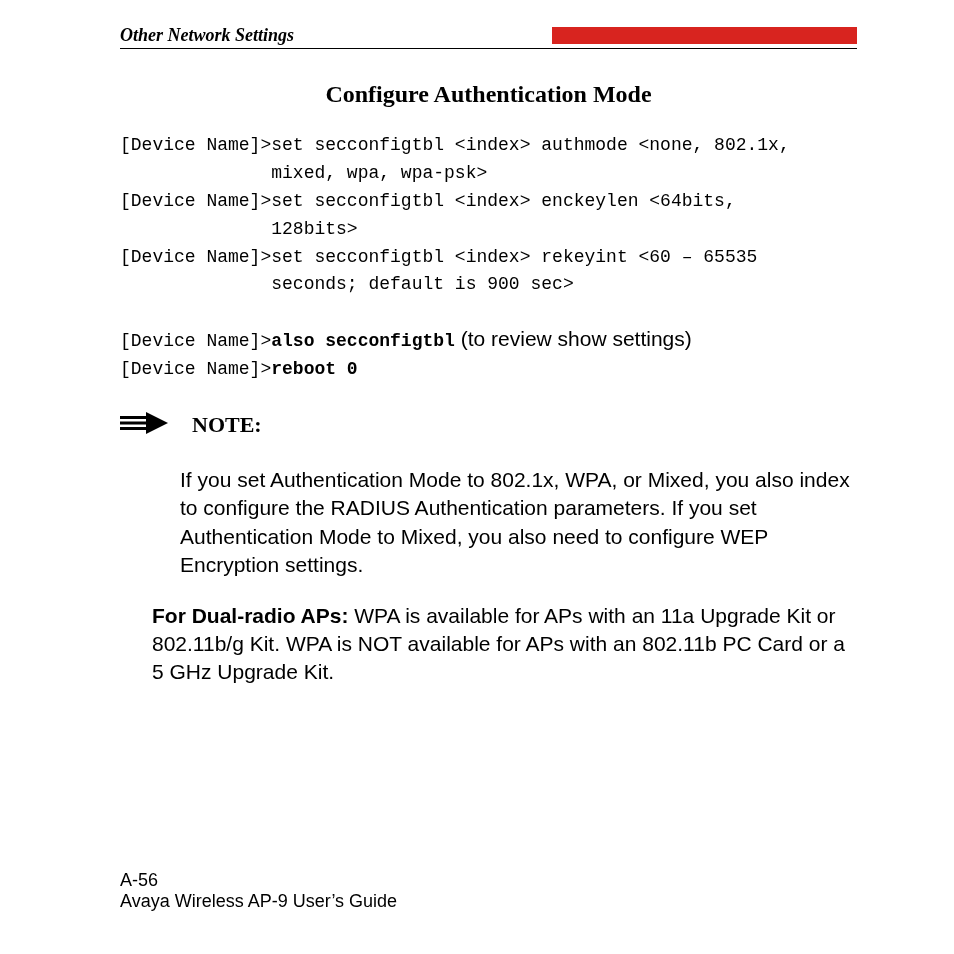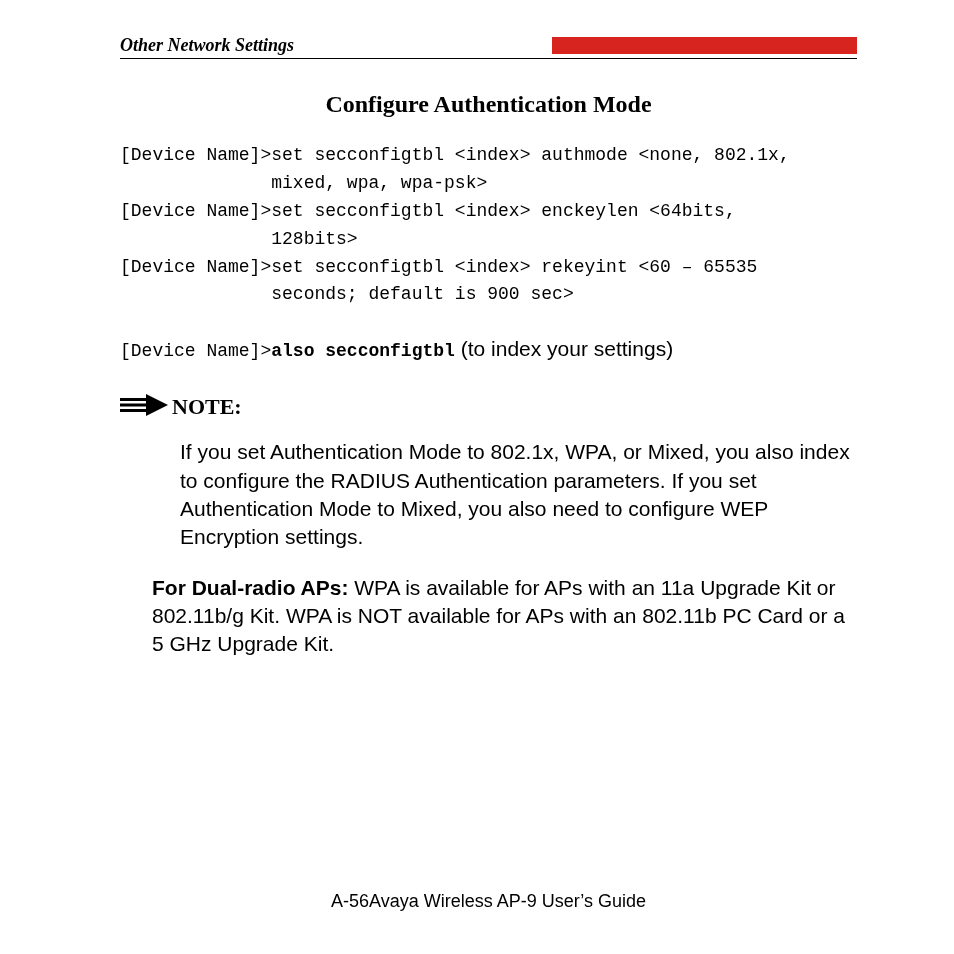--- a/index.html
+++ b/index.html
@@ -9,21 +9,21 @@
     height: 954px;
     background: #ffffff;
     font-family: Arial, Helvetica, sans-serif;
     color: #000;
   }
   .page {
     position: relative;
     width: 947px;
     height: 954px;
     box-sizing: border-box;
-    padding: 35px 90px 35px 120px;
+    padding: 25px 90px 35px 120px;
   }
   .header-row {
     display: flex;
     align-items: center;
     justify-content: space-between;
     border-bottom: 1px solid #000;
     padding-bottom: 2px;
   }
   .header-text {
     font-style: italic;
@@ -67,22 +67,22 @@
     font-family: Arial, Helvetica, sans-serif;
     font-size: 21px;
   }
   .cmd-block2 {
     margin-top: 10px;
     margin-bottom: 28px;
   }
   .note-block {
     display: flex;
     align-items: flex-start;
-    gap: 4px;
-    margin-bottom: 18px;
+    gap: 24px;
+    margin-bottom: 28px;
   }
   .note-icon svg { display: block; }
   .note-label {
     font-family: "Times New Roman", Times, serif;
     font-weight: bold;
     font-size: 22px;
   }
   .note-body {
     font-size: 21px;
     line-height: 1.35;
@@ -97,20 +97,21 @@
   }
   .note-body2 .b { font-weight: bold; }
   .footer {
     position: absolute;
     bottom: 42px;
     left: 120px;
     right: 90px;
     display: flex;
     justify-content: center;
     font-size: 18px;
+    flex-direction: column;
   }
 </style>
 </head>
 <body>
 
 <div class="page">
 
   <div class="header-row">
     <span class="header-text">Other Network Settings</span>
     <span class="header-bar"></span>
@@ -120,21 +121,22 @@
 
 
   <div class="cmd-block"><span>[Device Name]&gt;</span><span class="b">set secconfigtbl &lt;index&gt; authmode &lt;none, 802.1x,</span>
               <span class="b">mixed, wpa, wpa-psk&gt;</span>
 <span>[Device Name]&gt;</span><span class="b">set secconfigtbl &lt;index&gt; enckeylen &lt;64bits,</span>
               <span class="b">128bits&gt;</span>
 <span>[Device Name]&gt;</span><span class="b">set secconfigtbl &lt;index&gt; rekeyint &lt;60 – 65535</span>
               <span class="b">seconds; default is 900 sec&gt;</span></div>
 
   <div class="cmd-block2">
-    <div class="cmd-block2-row"><span>[Device Name]&gt;</span><span class="b">also secconfigtbl</span><span class="annot"> (to index your settings)</span></div>
+    <div class="cmd-block2-row"><span>[Device Name]&gt;</span><span class="b">also secconfigtbl</span><span class="annot"> (to review show settings)</span></div>
+    <div class="cmd-block2-row"><span>[Device Name]&gt;</span><span class="b">reboot 0</span></div>
   </div>
 
   <div class="note-block">
     <span class="note-icon">
       <svg width="48" height="22" viewBox="0 0 48 22">
         <g fill="#000">
           <rect x="0" y="4" width="26" height="3"></rect>
           <rect x="0" y="9.5" width="26" height="3"></rect>
           <rect x="0" y="15" width="26" height="3"></rect>
           <polygon points="26,0 48,11 26,22"></polygon>

